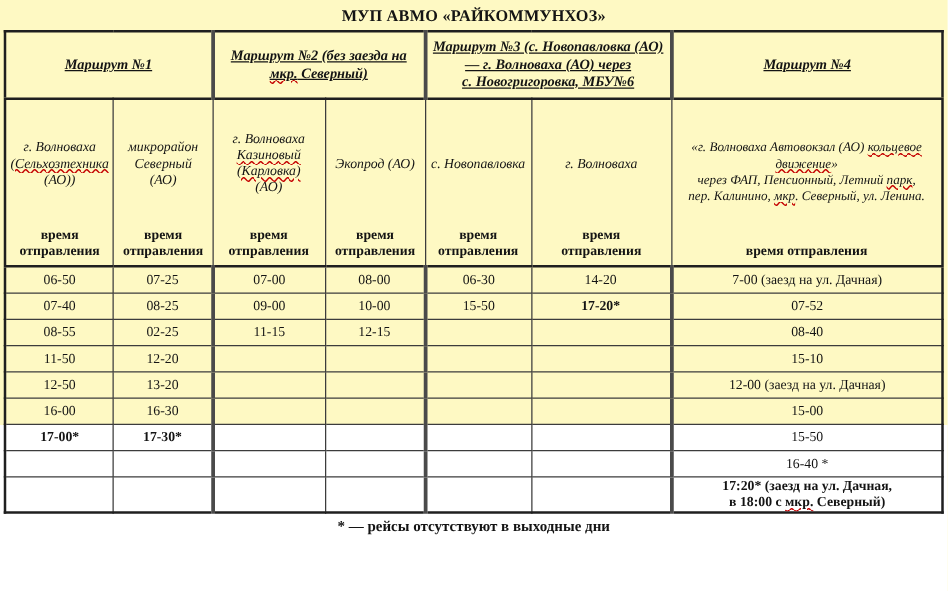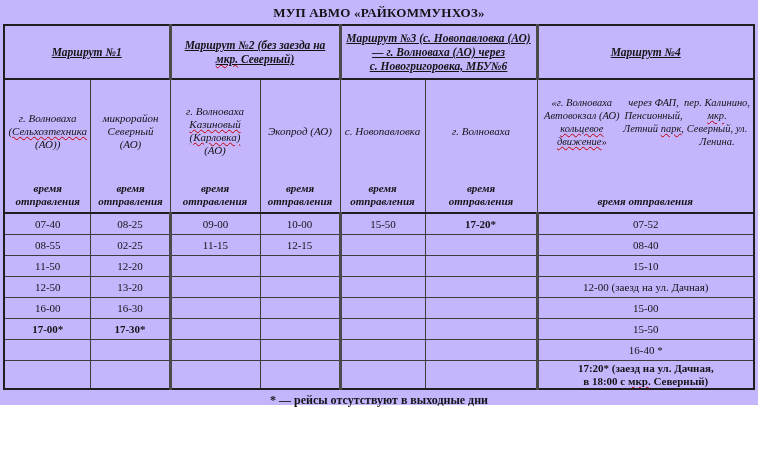--- a/index.html
+++ b/index.html
@@ -1,33 +1,33 @@
 <!DOCTYPE html>
 <html><head>
 <meta charset="utf-8">
 <style>
   html,body{margin:0;padding:0;background:#ffffff;}
   body{width:758px;height:473px;overflow:hidden;
        font-family:"Liberation Serif","DejaVu Serif",serif;color:#141414;}
-  .page{position:relative;width:758px;height:405px;background:#c4b5fd;}
+  .page{position:relative;width:758px;height:340px;background:#fef9c3;}
   .doc-title{text-align:center;font-weight:bold;font-size:13px;line-height:15px;padding-top:5px;letter-spacing:.2px;}
   table.sched{border-collapse:collapse;table-layout:fixed;width:750px;margin:4px auto 0;
               border:2px solid #1f1f1f;}
   td{border:1px solid #3c3c3c;padding:0 1px;text-align:center;vertical-align:middle;
      font-size:11px;line-height:13px;overflow:hidden;}
   td.gr{border-right:3px solid #4a4a4a;}
   tr.route-row td{border-bottom:2px solid #1f1f1f;height:52px;}
   .rt{font-weight:bold;font-style:italic;font-size:11.5px;line-height:14px;text-decoration:underline;}
   tr.station-row td{border-bottom:2px solid #1f1f1f;height:132px;padding:0;}
   .cellflex{display:flex;flex-direction:column;height:132px;}
   .st-name{flex:1;display:flex;flex-direction:column;justify-content:center;
            font-style:italic;font-size:11px;line-height:13px;}
-  .rdesc{flex:1;display:flex;flex-direction:row;justify-content:center;
+  .rdesc{flex:1;display:flex;flex-direction:column;justify-content:center;
          font-style:italic;font-size:10.5px;line-height:13px;padding:16px 3px;}
-  .time-hdr{font-weight:bold;font-style:italic;font-size:11px;line-height:13px;padding-bottom:4px;}
+  .time-hdr{font-weight:bold;font-size:11px;line-height:13px;padding-bottom:4px;}
   tr.data-row td{height:20px;}
   tr.data-row-tall td{height:27px;}
   .b{font-weight:bold;}
   .wavy{text-decoration-line:underline;text-decoration-style:wavy;
         text-decoration-color:#c40000;text-decoration-thickness:1px;}
   .lastcell{font-weight:bold;font-size:11px;line-height:13px;text-align:center;}
   .doc-footer{text-align:center;font-weight:bold;font-size:12px;margin-top:3px;}
 </style>
 </head>
 <body>
@@ -144,20 +144,29 @@
             <div><span>«г. Волноваха Автовокзал (АО) </span><span class="wavy">кольцевое движение</span><span>»</span></div>
             <div><span>через ФАП, Пенсионный, Летний </span><span class="wavy">парк</span><span>,</span></div>
             <div><span>пер. Калинино, </span><span class="wavy">мкр</span><span>. Северный, ул. Ленина.</span></div>
           </div>
           <div class="time-hdr">время отправления</div>
         </div>
       </td>
     </tr>
 
     <tr class="data-row">
+      <td>06-50</td>
+      <td class="gr">07-25</td>
+      <td>07-00</td>
+      <td class="gr">08-00</td>
+      <td>06-30</td>
+      <td class="gr">14-20</td>
+      <td>7-00 (заезд на ул. Дачная)</td>
+    </tr>
+    <tr class="data-row">
       <td>07-40</td>
       <td class="gr">08-25</td>
       <td>09-00</td>
       <td class="gr">10-00</td>
       <td>15-50</td>
       <td class="gr b">17-20*</td>
       <td>07-52</td>
     </tr>
     <tr class="data-row">
       <td>08-55</td>

